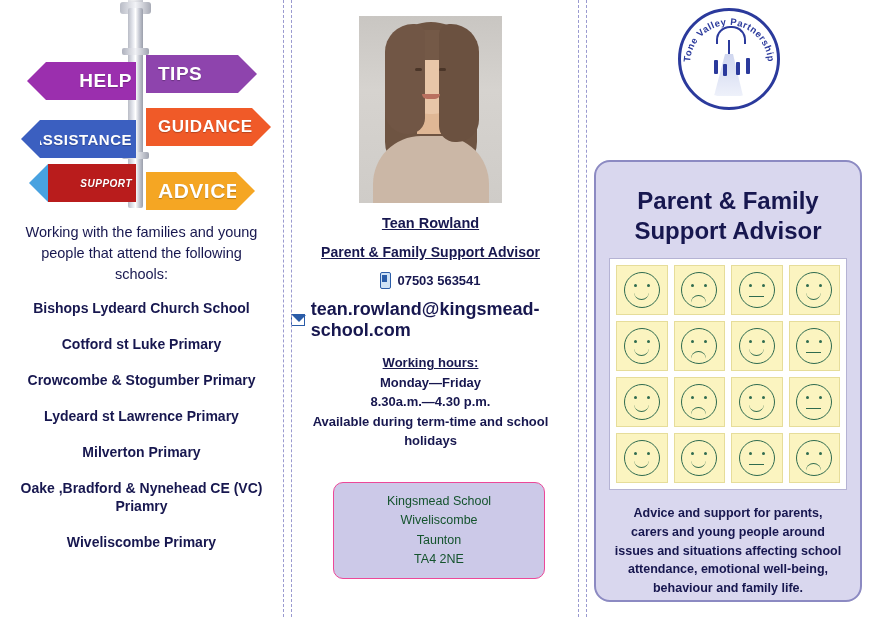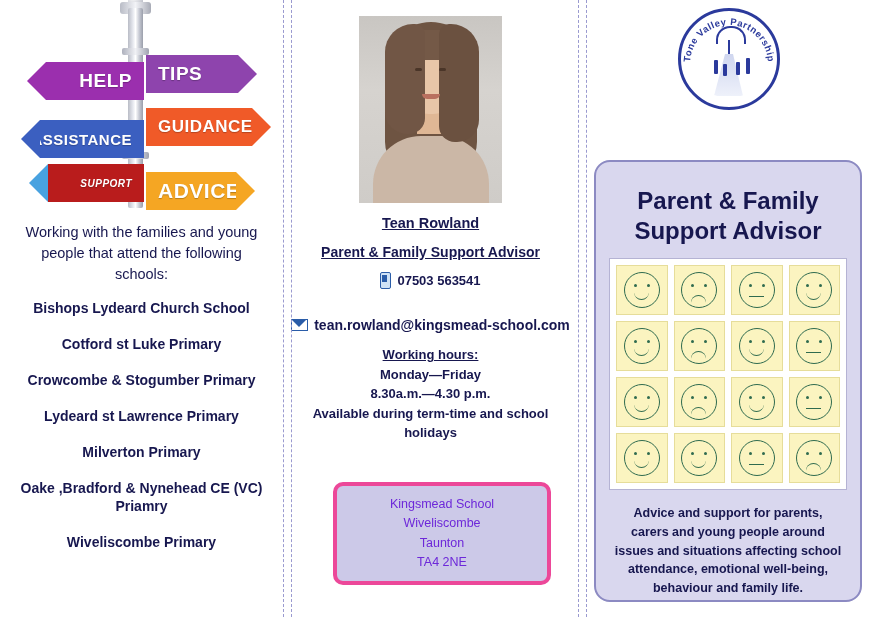--- a/index.html
+++ b/index.html
@@ -92,21 +92,21 @@
     align-items: center;
     font-weight: bold;
     color: #ffffff;
     font-size: 18px;
     letter-spacing: 0.5px;
     text-shadow: 0 1px 1px rgba(0,0,0,0.25);
   }
   
   .sign.left {
     justify-content: flex-end;
-    padding-right: 12px;
+    padding-right: 4px;
   }
   .sign.left::before {
     content: "";
     position: absolute;
     left: -19px;
     top: 0;
     width: 0; height: 0;
     border-top: 19px solid transparent;
     border-bottom: 19px solid transparent;
   }
@@ -249,21 +249,21 @@
   .contact-line {
     display: flex;
     align-items: center;
     justify-content: center;
     gap: 6px;
     margin-top: 12px;
     font-size: 13px;
     font-weight: bold;
     color: #17174f;
   }
-  .contact-line.email { margin-top: 28px; font-size: 14px; }
+  .contact-line.email { margin-top: 10px; font-size: 18px; }
   .phone-icon {
     display: inline-block;
     width: 9px; height: 15px;
     border: 1.5px solid #2a5ca8;
     border-radius: 2px;
     background: #cfe2f6;
     position: relative;
   }
   .phone-icon::after {
     content: "";
@@ -298,29 +298,29 @@
   }
   .hours .hdr { text-decoration: underline; }
 
   .address-box {
     position: absolute;
     left: 50px;
     top: 482px;
     width: 210px;
     height: 95px;
     background: #ccc9e8;
-    border: 4px solid #ec4899;
+    border: 1px solid #ec4899;
     border-radius: 10px;
     display: flex;
     flex-direction: column;
     align-items: center;
     justify-content: center;
     font-size: 12.5px;
     line-height: 1.55;
-    color: #6d28d9;
+    color: #14532d;
   }
 
   
   .logo {
     width: 102px;
     height: 102px;
     margin: 8px auto 0 auto;
     position: relative;
   }
   .logo-ring {

